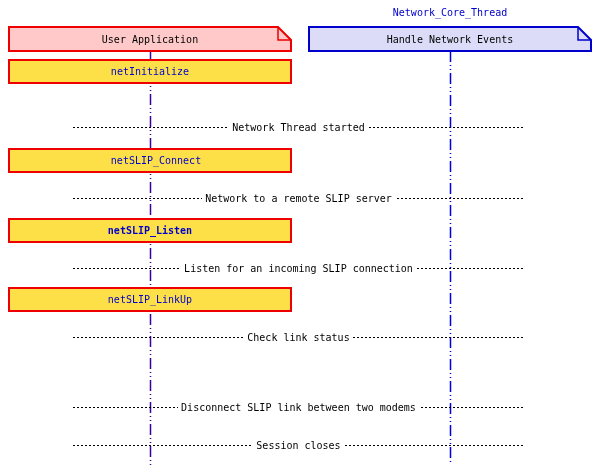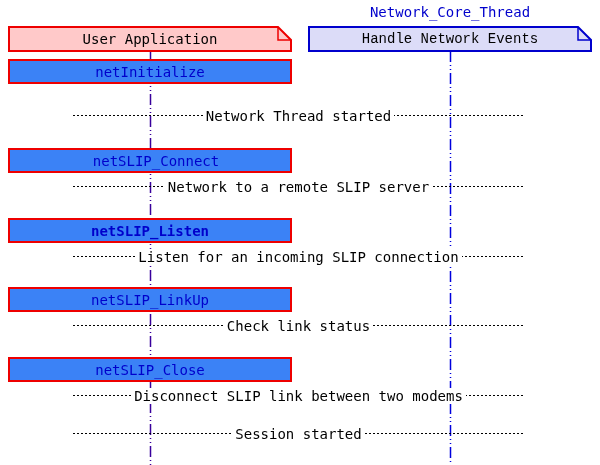--- a/index.html
+++ b/index.html
@@ -3,21 +3,21 @@
 <meta charset="utf-8">
 <style>
   html, body { margin: 0; padding: 0; background: #ffffff; }
   .stage {
     position: relative;
     width: 600px;
     height: 465px;
     background: #ffffff;
     overflow: hidden;
     font-family: "DejaVu Sans Mono", "Liberation Mono", monospace;
-    font-size: 14px;
+    font-size: 10px;
     color: #000000;
   }
   
   .lifelines { position: absolute; inset: 0; z-index: 0; }
   .lifeline-left  { stroke: var(--left-lifeline, #38009c); stroke-width: 1.5; }
   .lifeline-right { stroke: var(--right-lifeline, #0000dd); stroke-width: 1.5; }
 
   
   .thread-title {
     position: absolute;
@@ -37,32 +37,33 @@
   }
   .hdr-left-shape  { fill: var(--pink-fill, #ffc9c9);     stroke: var(--red-border, #ee0000);  stroke-width: 2; }
   .hdr-left-fold   { fill: none;                          stroke: var(--red-border, #ee0000);  stroke-width: 1.5; }
   .hdr-right-shape { fill: var(--lavender-fill, #dcdcf8); stroke: var(--blue-border, #0000cd); stroke-width: 2; }
   .hdr-right-fold  { fill: none;                          stroke: var(--blue-border, #0000cd); stroke-width: 1.5; }
 
   
   .call-box {
     position: absolute; left: 8px; width: 284px; height: 25px;
     box-sizing: border-box;
-    background: #3b82f6;
+    background: #fde047;
     border: 2px solid var(--red-border, #ee0000);
     display: flex; align-items: center; justify-content: center;
     color: var(--blue-text, #0000cc);
     z-index: 2;
   }
 
   
   .msg {
     position: absolute; left: 73px; width: 451px; height: 17px;
     display: flex; align-items: center; justify-content: center;
     z-index: 1;
+    margin-top: 12px;
   }
   .msg-line {
     position: absolute; left: 0; right: 0; top: 8px; height: 1px;
     background: repeating-linear-gradient(to right,
       var(--message-color, #000000) 0, var(--message-color, #000000) 2px,
       transparent 2px, transparent 4px);
   }
   .msg-label {
     position: relative;
     background: #ffffff;
@@ -84,33 +85,32 @@
   <div class="thread-title">Network_Core_Thread</div>
 
   <div class="header-box" style="left:8px;">
     <svg width="284" height="26" viewBox="0 0 284 26">
       <path class="hdr-left-shape" d="M1,1 H270 L283,14 V25 H1 Z"></path>
       <path class="hdr-left-fold" d="M270,1 V14 H283"></path>
     </svg>
     <div class="hdr-label">User Application</div>
   </div>
 
-  <div class="header-box" style="left:308px;font-family:Liberation Mono, monospace;">
+  <div class="header-box" style="left:308px;">
     <svg width="284" height="26" viewBox="0 0 284 26">
       <path class="hdr-right-shape" d="M1,1 H270 L283,14 V25 H1 Z"></path>
       <path class="hdr-right-fold" d="M270,1 V14 H283"></path>
     </svg>
     <div class="hdr-label">Handle Network Events</div>
   </div>
 
   <div class="call-box" style="top:59px;">netInitialize</div>
   <div class="call-box" style="top:148px;padding-left:12px;">netSLIP_Connect</div>
   <div class="call-box" style="top:218px;font-weight:bold;">netSLIP_Listen</div>
   <div class="call-box" style="top:287px;">netSLIP_LinkUp</div>
-  <div class="call-box" style="top:357px;">netSLIP_Close</div>
 
   <div class="msg" style="top:107px;">
     <div class="msg-line"></div>
     <span class="msg-label">Network Thread started</span>
   </div>
   <div class="msg" style="top:178px;">
     <div class="msg-line"></div>
     <span class="msg-label">Network to a remote SLIP server</span>
   </div>
   <div class="msg" style="top:248px;text-align:center;">
@@ -120,16 +120,16 @@
   <div class="msg" style="top:317px;text-align:right;">
     <div class="msg-line"></div>
     <span class="msg-label">Check link status</span>
   </div>
   <div class="msg" style="top:387px;">
     <div class="msg-line"></div>
     <span class="msg-label">Disconnect SLIP link between two modems</span>
   </div>
   <div class="msg" style="top:425px;">
     <div class="msg-line"></div>
-    <span class="msg-label">Session started</span>
+    <span class="msg-label">Session closes</span>
   </div>
 
 </div>
 
 </body></html>

